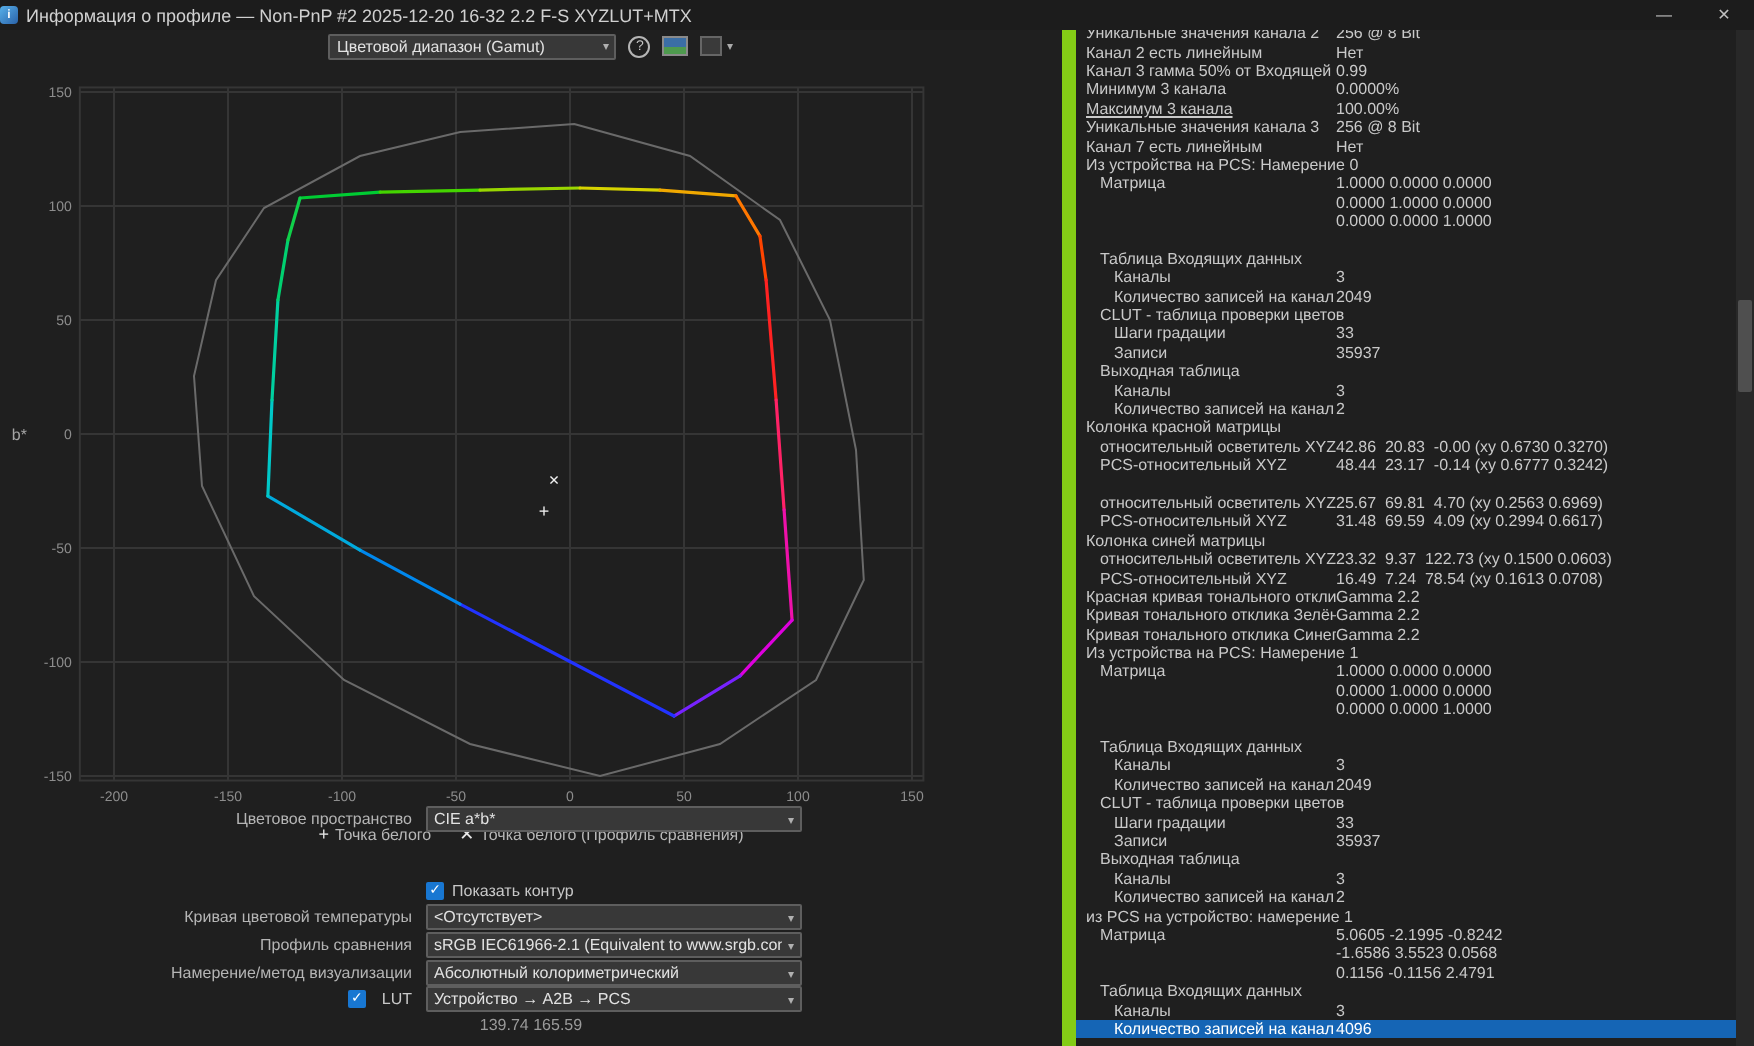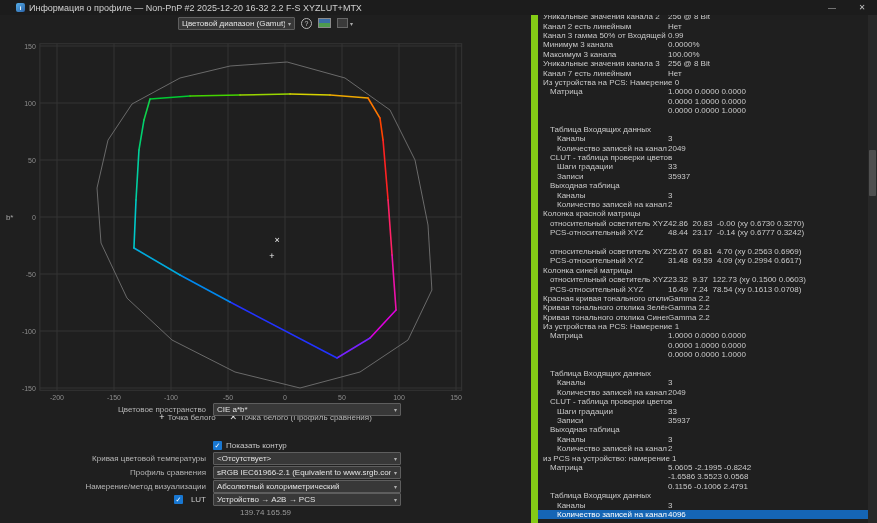--- a/index.html
+++ b/index.html
@@ -1,34 +1,34 @@
 <!DOCTYPE html>
 <html><head>
 <meta charset="utf-8">
 <style>
   *{box-sizing:border-box;margin:0;padding:0}
   html,body{width:877px;height:523px;overflow:hidden}
   body{background:#1e1e1e;font-family:"Liberation Sans",sans-serif;position:relative}
 
-  .titlebar{height:15px;background:#1c1c1c;display:flex;align-items:center;padding-left:16px;gap:4px;color:#d0d0d0;font-size:9px}
+  .titlebar{height:15px;background:#1c1c1c;display:flex;align-items:center;padding-left:0;gap:4px;color:#d0d0d0;font-size:9px}
   .app-icon{width:9px;height:9px;border-radius:2px;background:linear-gradient(135deg,#57b0ea,#2a62a8);display:flex;align-items:center;justify-content:center;color:#fff;font-size:6px;font-weight:bold;flex:none}
   .title-text{white-space:nowrap;overflow:hidden}
   .win-controls{margin-left:auto;display:flex}
   .win-btn{width:30px;height:15px;display:flex;align-items:center;justify-content:center;color:#c0c0c0;font-size:8px;cursor:default}
 
   .main{display:flex;height:508px}
   .left-panel{width:531px;flex:none;position:relative;background:#1f1f1f}
   .right-panel{flex:1;position:relative;background:#1f1f1f;border-left:7px solid #84cc16;overflow:hidden}
 
   .toolbar{position:absolute;top:1px;left:0;width:100%;height:14px;display:flex;align-items:center;justify-content:center;gap:6px;z-index:2}
   .combo{width:188px;height:13px;background:#383838;border:1px solid #5e5e5e;border-radius:1px;display:flex;align-items:center;justify-content:space-between;padding:0 3px;color:#e2e2e2;font-size:8px;white-space:nowrap;overflow:hidden;cursor:default}
   .combo .caret{flex:none;margin-left:3px;color:#b0b0b0;font-size:6px}
   .combo .caret::after{content:"▾"}
   .combo .combo-text{overflow:hidden;white-space:nowrap}
-  .toolbar .combo{width:117px}
+  .toolbar .combo{width:144px}
   .icon-help{width:11px;height:11px;border:1px solid #b5b5b5;border-radius:50%;color:#c5c5c5;font-size:7px;display:flex;align-items:center;justify-content:center}
   .icon-image{width:13px;height:10px;border:1px solid #8a8a8a;background:linear-gradient(180deg,#3b6ea5 55%,#4e9a4e 55%)}
   .icon-menu{display:flex;align-items:center;gap:2px}
   .icon-menu .sq{width:11px;height:10px;background:#3a3a3a;border:1px solid #666}
   .icon-menu .mcaret{color:#aaa;font-size:6px}
   .icon-menu .mcaret::after{content:"▾"}
 
   .chart-svg{position:absolute;top:15px;left:0}
   .grid{stroke:#353535;stroke-width:1}
   .ticklabel{fill:#8d8d8d;font-size:7px;font-family:"Liberation Sans",sans-serif}
@@ -237,21 +237,21 @@
         </div>
         <div class="prop-row">
           <span class="prop-label" style="padding-left: 5px;">Канал 3 гамма 50% от Входящей</span>
           <span class="prop-value">0.99</span>
         </div>
         <div class="prop-row">
           <span class="prop-label" style="padding-left: 5px;">Минимум 3 канала</span>
           <span class="prop-value">0.0000%</span>
         </div>
         <div class="prop-row">
-          <span class="prop-label" style="padding-left: 5px;">Максимум 3 канала</span>
+          <span class="prop-label" style="padding-left: 5px; text-decoration: underline;">Максимум 3 канала</span>
           <span class="prop-value">100.00%</span>
         </div>
         <div class="prop-row">
           <span class="prop-label" style="padding-left: 5px;">Уникальные значения канала 3</span>
           <span class="prop-value">256 @ 8 Bit</span>
         </div>
         <div class="prop-row">
           <span class="prop-label" style="padding-left: 5px;">Канал 7 есть линейным</span>
           <span class="prop-value">Нет</span>
         </div>
@@ -408,21 +408,21 @@
         <div class="prop-row">
           <span class="prop-label" style="padding-left: 12px;">Матрица</span>
           <span class="prop-value">5.0605 -2.1995 -0.8242</span>
         </div>
         <div class="prop-row">
           <span class="prop-label" style="padding-left: 12px;"></span>
           <span class="prop-value">-1.6586 3.5523 0.0568</span>
         </div>
         <div class="prop-row">
           <span class="prop-label" style="padding-left: 12px;"></span>
-          <span class="prop-value">0.1156 -0.1006 2.4791</span>
+          <span class="prop-value">0.1156 -0.1156 2.4791</span>
         </div>
         <div class="prop-row">
           <span class="prop-label" style="padding-left: 12px;">Таблица Входящих данных</span>
         </div>
         <div class="prop-row">
           <span class="prop-label" style="padding-left: 19px;">Каналы</span>
           <span class="prop-value">3</span>
         </div>
         <div class="prop-row sel">
           <span class="prop-label" style="padding-left: 19px;">Количество записей на канал</span>

